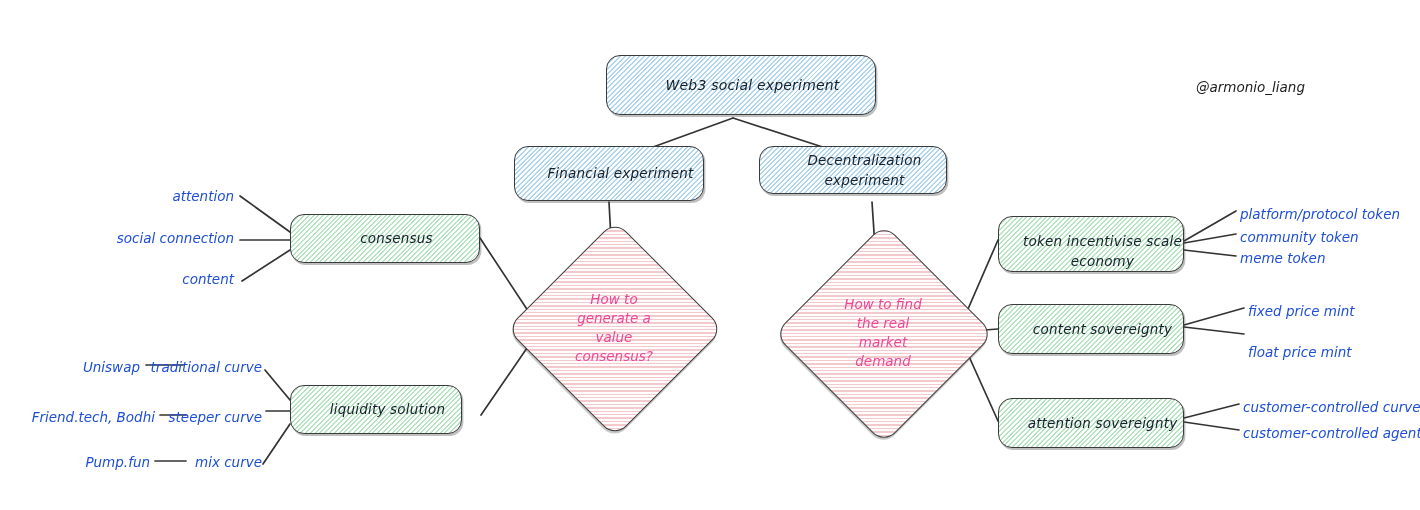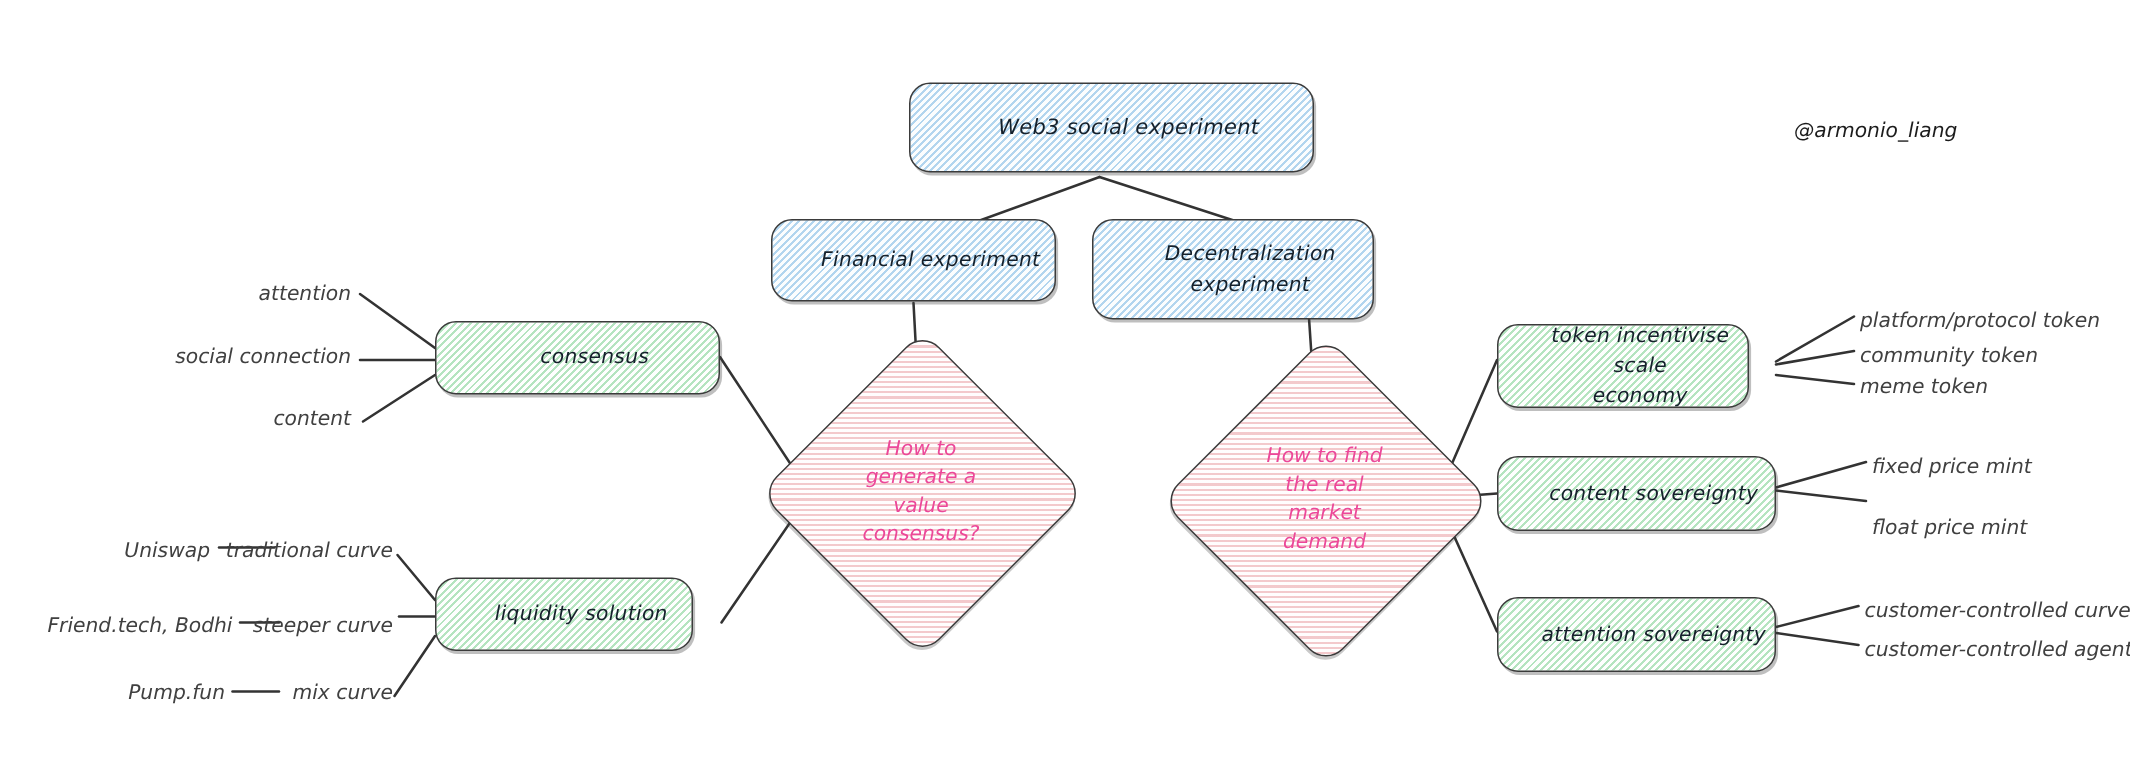--- a/index.html
+++ b/index.html
@@ -59,21 +59,21 @@
     font-style:italic;
     color:#ec4899;
     line-height:1.42;
     font-size:13.5px;
     padding:0 8px;box-sizing:border-box;
   }
 
   .leaf{
     position:absolute;
     font-style:italic;
-    color:#404040;
+    color:#1d4ed8;
     font-size:13.5px;
     white-space:nowrap;
     z-index:3;
   }
   .leaf.r{transform:translateY(-50%);}
   .leaf.l{transform:translate(-100%,-50%);}
 
   .watermark{
     position:absolute;
     font-style:italic;
@@ -116,38 +116,38 @@
       <path d="M 1184 422 L 1239 430" fill="none" stroke="#333333" stroke-width="1.7" stroke-linecap="round"></path>
     </svg>
 
   <div id="node-layer">
       <div class="node rect blue" style="left: 606px; top: 55px; width: 270px; height: 60px; font-size: 14px; line-height: 1.5;">
         <span>Web3 social experiment</span>
       </div>
       <div class="node rect blue" style="left: 514px; top: 146px; width: 190px; height: 55px; font-size: 13.5px; line-height: 1.5;">
         <span>Financial experiment</span>
       </div>
-      <div class="node rect blue" style="left: 728px; top: 146px; width: 188px; height: 67px; font-size: 13.5px; line-height: 1.5;">
+      <div class="node rect blue" style="left: 759px; top: 146px; width: 188px; height: 48px; font-size: 13.5px; line-height: 1.5;">
         <span>Decentralization experiment</span>
       </div>
       <div class="diamond-wrap" style="left: 538px; top: 252px; width: 152px; height: 152px;">
         <div class="diamond-shape"></div>
         <div class="diamond-text" style="font-size: 13.5px;">How to<br>generate a<br>value<br>consensus?</div>
       </div>
       <div class="diamond-wrap" style="left: 806px; top: 256px; width: 154px; height: 154px;">
         <div class="diamond-shape"></div>
         <div class="diamond-text" style="font-size: 13.5px;">How to find<br>the real<br>market<br>demand</div>
       </div>
       <div class="node rect green" style="left: 290px; top: 214px; width: 190px; height: 49px; font-size: 13.5px; line-height: 1.5;">
         <span>consensus</span>
       </div>
       <div class="node rect green" style="left: 290px; top: 385px; width: 172px; height: 49px; font-size: 13.5px; line-height: 1.5;">
         <span>liquidity solution</span>
       </div>
-      <div class="node rect green" style="left: 998px; top: 216px; width: 168px; height: 56px; font-size: 13.5px; line-height: 1.5;">
+      <div class="node rect green" style="left: 998px; top: 216px; width: 186px; height: 56px; font-size: 13.5px; line-height: 1.5; align-items: flex-end;">
         <span>token incentivise scale<br>economy</span>
       </div>
       <div class="node rect green" style="left: 998px; top: 304px; width: 186px; height: 50px; font-size: 13.5px; line-height: 1.5;">
         <span>content sovereignty</span>
       </div>
       <div class="node rect green" style="left: 998px; top: 398px; width: 186px; height: 50px; font-size: 13.5px; line-height: 1.5;">
         <span>attention sovereignty</span>
       </div>
     </div>
   <div id="leaf-layer">

